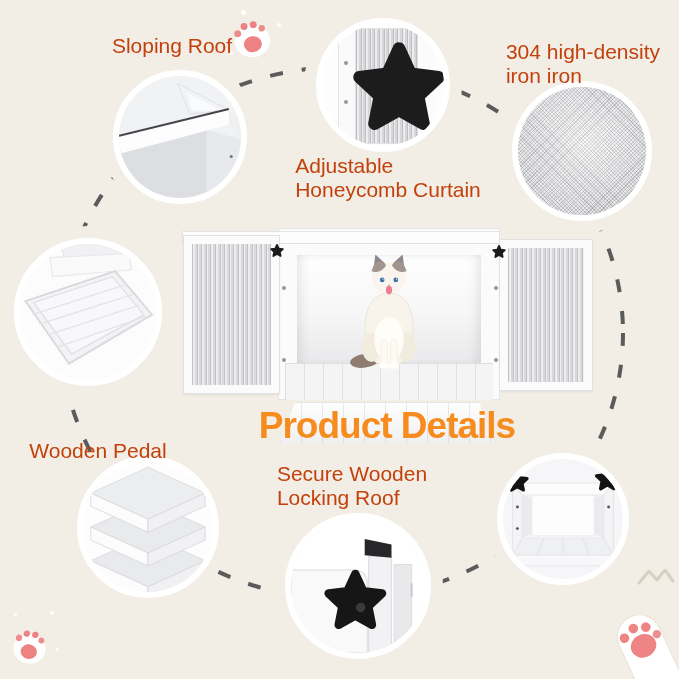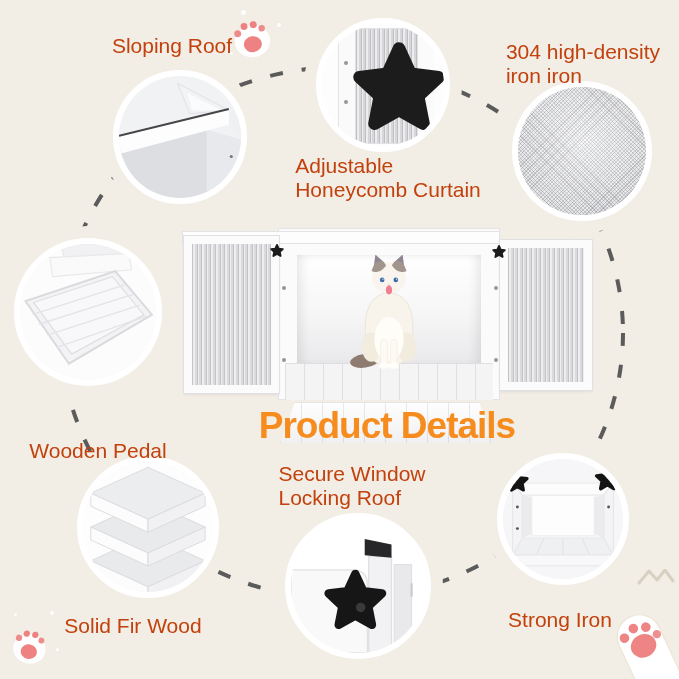--- a/index.html
+++ b/index.html
@@ -240,29 +240,25 @@
     <div>Adjustable</div>
     <div>Honeycomb Curtain</div>
   </div>
   <div class="label" id="lb-mesh">
     <div>304 high-density</div>
     <div>iron iron</div>
   </div>
   <div class="label" id="lb-pedal">
     <div>Wooden Pedal</div>
   </div>
-  <div class="label" id="lb-wood">
-    <div>Solid Fir Wood</div>
-  </div>
   <div class="label" id="lb-knob">
-    <div>Secure Window</div>
+    <div>Secure Wooden</div>
     <div>Locking Roof</div>
   </div>
   <div class="label" id="lb-frame">
-    <div>Strong Iron</div>
   </div>
 
   <svg class="paw" style="left:228px;top:14px;transform:rotate(-8deg);" width="48" height="48" viewBox="0 0 46 46">
     <ellipse cx="23" cy="26" rx="17" ry="15.5" fill="#fefefe"></ellipse>
     <ellipse cx="23" cy="29" rx="8.6" ry="7.6" fill="#ee8181"></ellipse>
     <circle cx="10" cy="17" r="3.3" fill="#ee8b8b"></circle>
     <circle cx="17" cy="11" r="3.3" fill="#ee8181"></circle>
     <circle cx="26" cy="10.5" r="3.3" fill="#ee8181"></circle>
     <circle cx="33.5" cy="15" r="3.1" fill="#ee8b8b"></circle>
   </svg>

